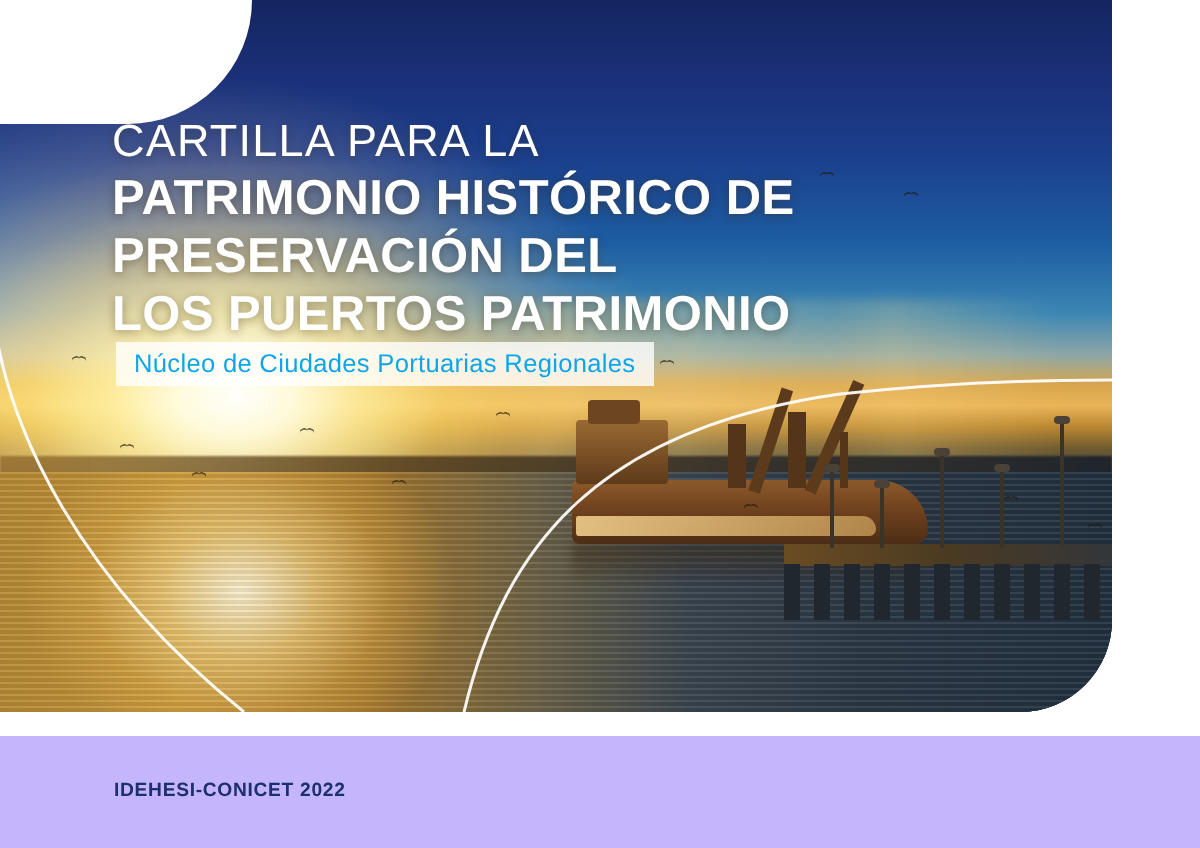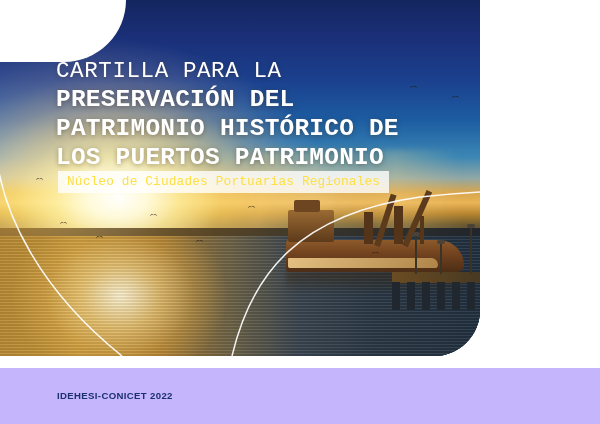--- a/index.html
+++ b/index.html
@@ -9,25 +9,24 @@
     background:#ffffff;
     font-family:"Liberation Sans", sans-serif;
     overflow:hidden;
     position:relative;
   }
 
   
   #cover{
     position:absolute;
     left:0;top:0;
-    width:480px;height:356px;
+    width:556px;height:356px;
     overflow:hidden;
     border-bottom-right-radius:46px;
     background:#0d2a6b;
-    font-family:Liberation Mono, monospace;
   }
 
   
   .sky{
     position:absolute;inset:0;
     background:
       
       radial-gradient(ellipse 230px 150px at 120px 196px,
           rgba(255,255,250,.98) 0%,
           rgba(255,246,205,.92) 13%,
@@ -202,21 +201,21 @@
   }
   .title-line{
     font-size:24.5px;font-weight:700;letter-spacing:.2px;
     color:#ffffff;line-height:1.19;white-space:nowrap;
     text-shadow:0 1px 5px rgba(60,40,10,.40);
   }
   #subtitle-wrap{position:absolute;left:58px;top:171px;}
   .subtitle{
     display:inline-block;
     background:rgba(255,255,255,.80);
-    color:#fde047;
+    color:#0ea5e9;
     font-size:12.8px;font-weight:400;letter-spacing:.15px;
     padding:3px 9px 4px 9px;
     white-space:nowrap;
   }
 
   
   #footer{position:absolute;left:0;top:368px;width:600px;height:68px;background:#c4b5fd;}
   .credit{
     position:absolute;left:57px;top:22px;
     font-size:9.6px;font-weight:700;letter-spacing:.35px;
@@ -271,22 +270,22 @@
 
   <svg class="arcs" width="576" height="356" viewBox="0 0 576 356">
     <path d="M -4 152 C 2 214, 40 290, 122 356" fill="none" stroke="#ffffff" stroke-width="1.5" opacity=".92"></path>
     <path d="M 232 356 C 252 272, 300 214, 420 197 C 496 189, 546 190, 600 190" fill="none" stroke="#ffffff" stroke-width="1.5" opacity=".92"></path>
   </svg>
 
   <div class="notch"></div>
 
   <div id="headline">
     <div class="kicker">CARTILLA PARA LA</div>
+    <div class="title-line">PATRIMONIO HISTÓRICO DE</div>
     <div class="title-line">PRESERVACIÓN DEL</div>
-    <div class="title-line">PATRIMONIO HISTÓRICO DE</div>
     <div class="title-line">LOS PUERTOS PATRIMONIO</div>
   </div>
 
   <div id="subtitle-wrap">
     <span class="subtitle">Núcleo de Ciudades Portuarias Regionales</span>
   </div>
 
 </div>
 
 <div id="footer">

